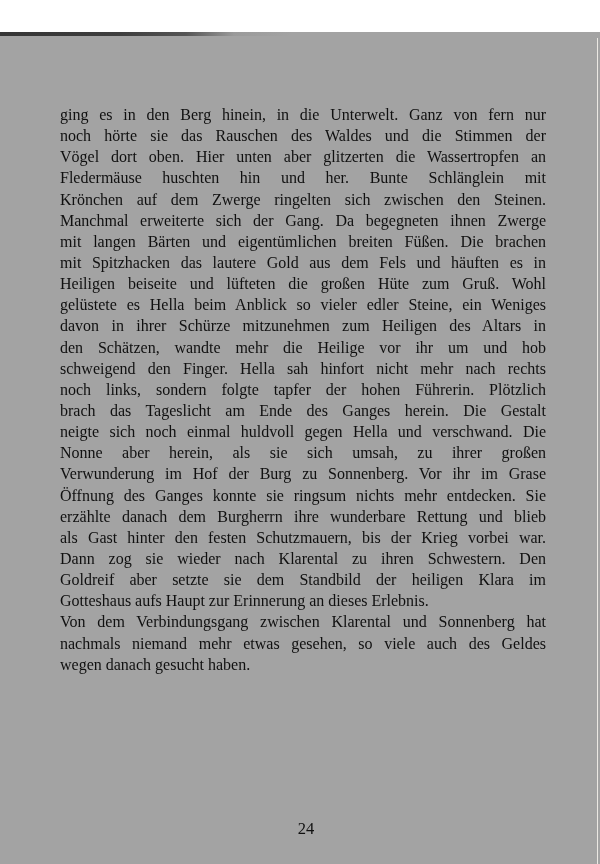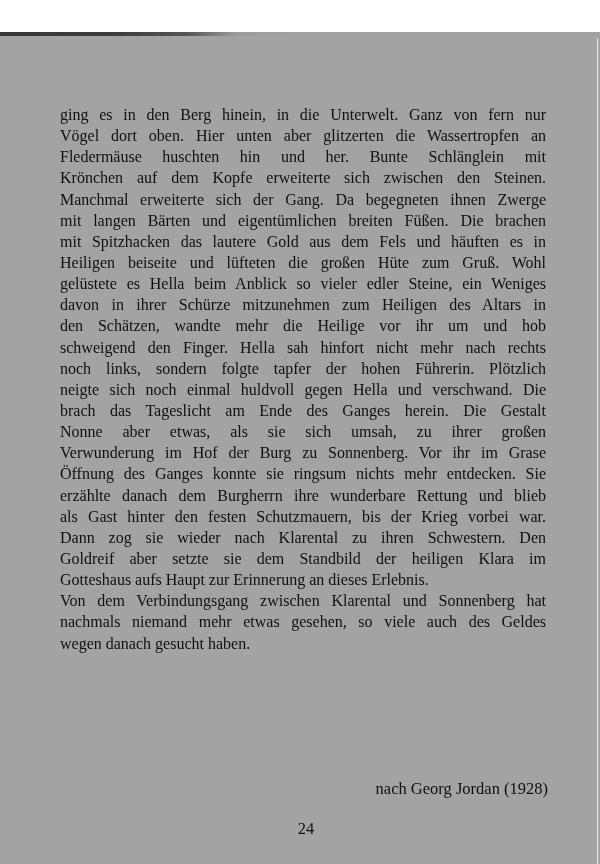--- a/index.html
+++ b/index.html
@@ -70,43 +70,43 @@
 </style>
 </head>
 <body>
 
 <div class="page" style="background: #a3a3a3; color: rgb(16, 16, 16); margin-top: 32px;">
   <div class="scan-edge-top"></div>
   <div class="scan-edge-right"></div>
 
   <main class="text-block" id="text-block">
       <div class="line justify">ging es in den Berg hinein, in die Unterwelt. Ganz von fern nur</div>
+      <div class="line justify">noch hörte sie das Rauschen des Waldes und die Stimmen der</div>
       <div class="line justify">Vögel dort oben. Hier unten aber glitzerten die Wassertropfen an</div>
       <div class="line justify">Fledermäuse huschten hin und her. Bunte Schlänglein mit</div>
-      <div class="line justify">Krönchen auf dem Kopfe erweiterte sich zwischen den Steinen.</div>
+      <div class="line justify">Krönchen auf dem Zwerge ringelten sich zwischen den Steinen.</div>
       <div class="line justify">Manchmal erweiterte sich der Gang. Da begegneten ihnen Zwerge</div>
       <div class="line justify">mit langen Bärten und eigentümlichen breiten Füßen. Die brachen</div>
       <div class="line justify">mit Spitzhacken das lautere Gold aus dem Fels und häuften es in</div>
       <div class="line justify">Heiligen beiseite und lüfteten die großen Hüte zum Gruß. Wohl</div>
       <div class="line justify">gelüstete es Hella beim Anblick so vieler edler Steine, ein Weniges</div>
       <div class="line justify">davon in ihrer Schürze mitzunehmen zum Heiligen des Altars in</div>
       <div class="line justify">den Schätzen, wandte mehr die Heilige vor ihr um und hob</div>
       <div class="line justify">schweigend den Finger. Hella sah hinfort nicht mehr nach rechts</div>
       <div class="line justify">noch links, sondern folgte tapfer der hohen Führerin. Plötzlich</div>
+      <div class="line justify">brach das Tageslicht am Ende des Ganges herein. Die Gestalt</div>
       <div class="line justify">neigte sich noch einmal huldvoll gegen Hella und verschwand. Die</div>
-      <div class="line justify">brach das Tageslicht am Ende des Ganges herein. Die Gestalt</div>
-      <div class="line justify">Nonne aber etwas, als sie sich umsah, zu ihrer großen</div>
+      <div class="line justify">Nonne aber herein, als sie sich umsah, zu ihrer großen</div>
       <div class="line justify">Verwunderung im Hof der Burg zu Sonnenberg. Vor ihr im Grase</div>
       <div class="line justify">Öffnung des Ganges konnte sie ringsum nichts mehr entdecken. Sie</div>
       <div class="line justify">erzählte danach dem Burgherrn ihre wunderbare Rettung und blieb</div>
       <div class="line justify">als Gast hinter den festen Schutzmauern, bis der Krieg vorbei war.</div>
       <div class="line justify">Dann zog sie wieder nach Klarental zu ihren Schwestern. Den</div>
       <div class="line justify">Goldreif aber setzte sie dem Standbild der heiligen Klara im</div>
       <div class="line">Gotteshaus aufs Haupt zur Erinnerung an dieses Erlebnis.</div>
       <div class="line justify">Von dem Verbindungsgang zwischen Klarental und Sonnenberg hat</div>
       <div class="line justify">nachmals niemand mehr etwas gesehen, so viele auch des Geldes</div>
       <div class="line">wegen danach gesucht haben.</div>
     </main>
 
-  <div class="attribution">nach Georg Jordan (1928)</div>
 
   <div class="page-number">24</div>
 </div>
 
 </body></html>

